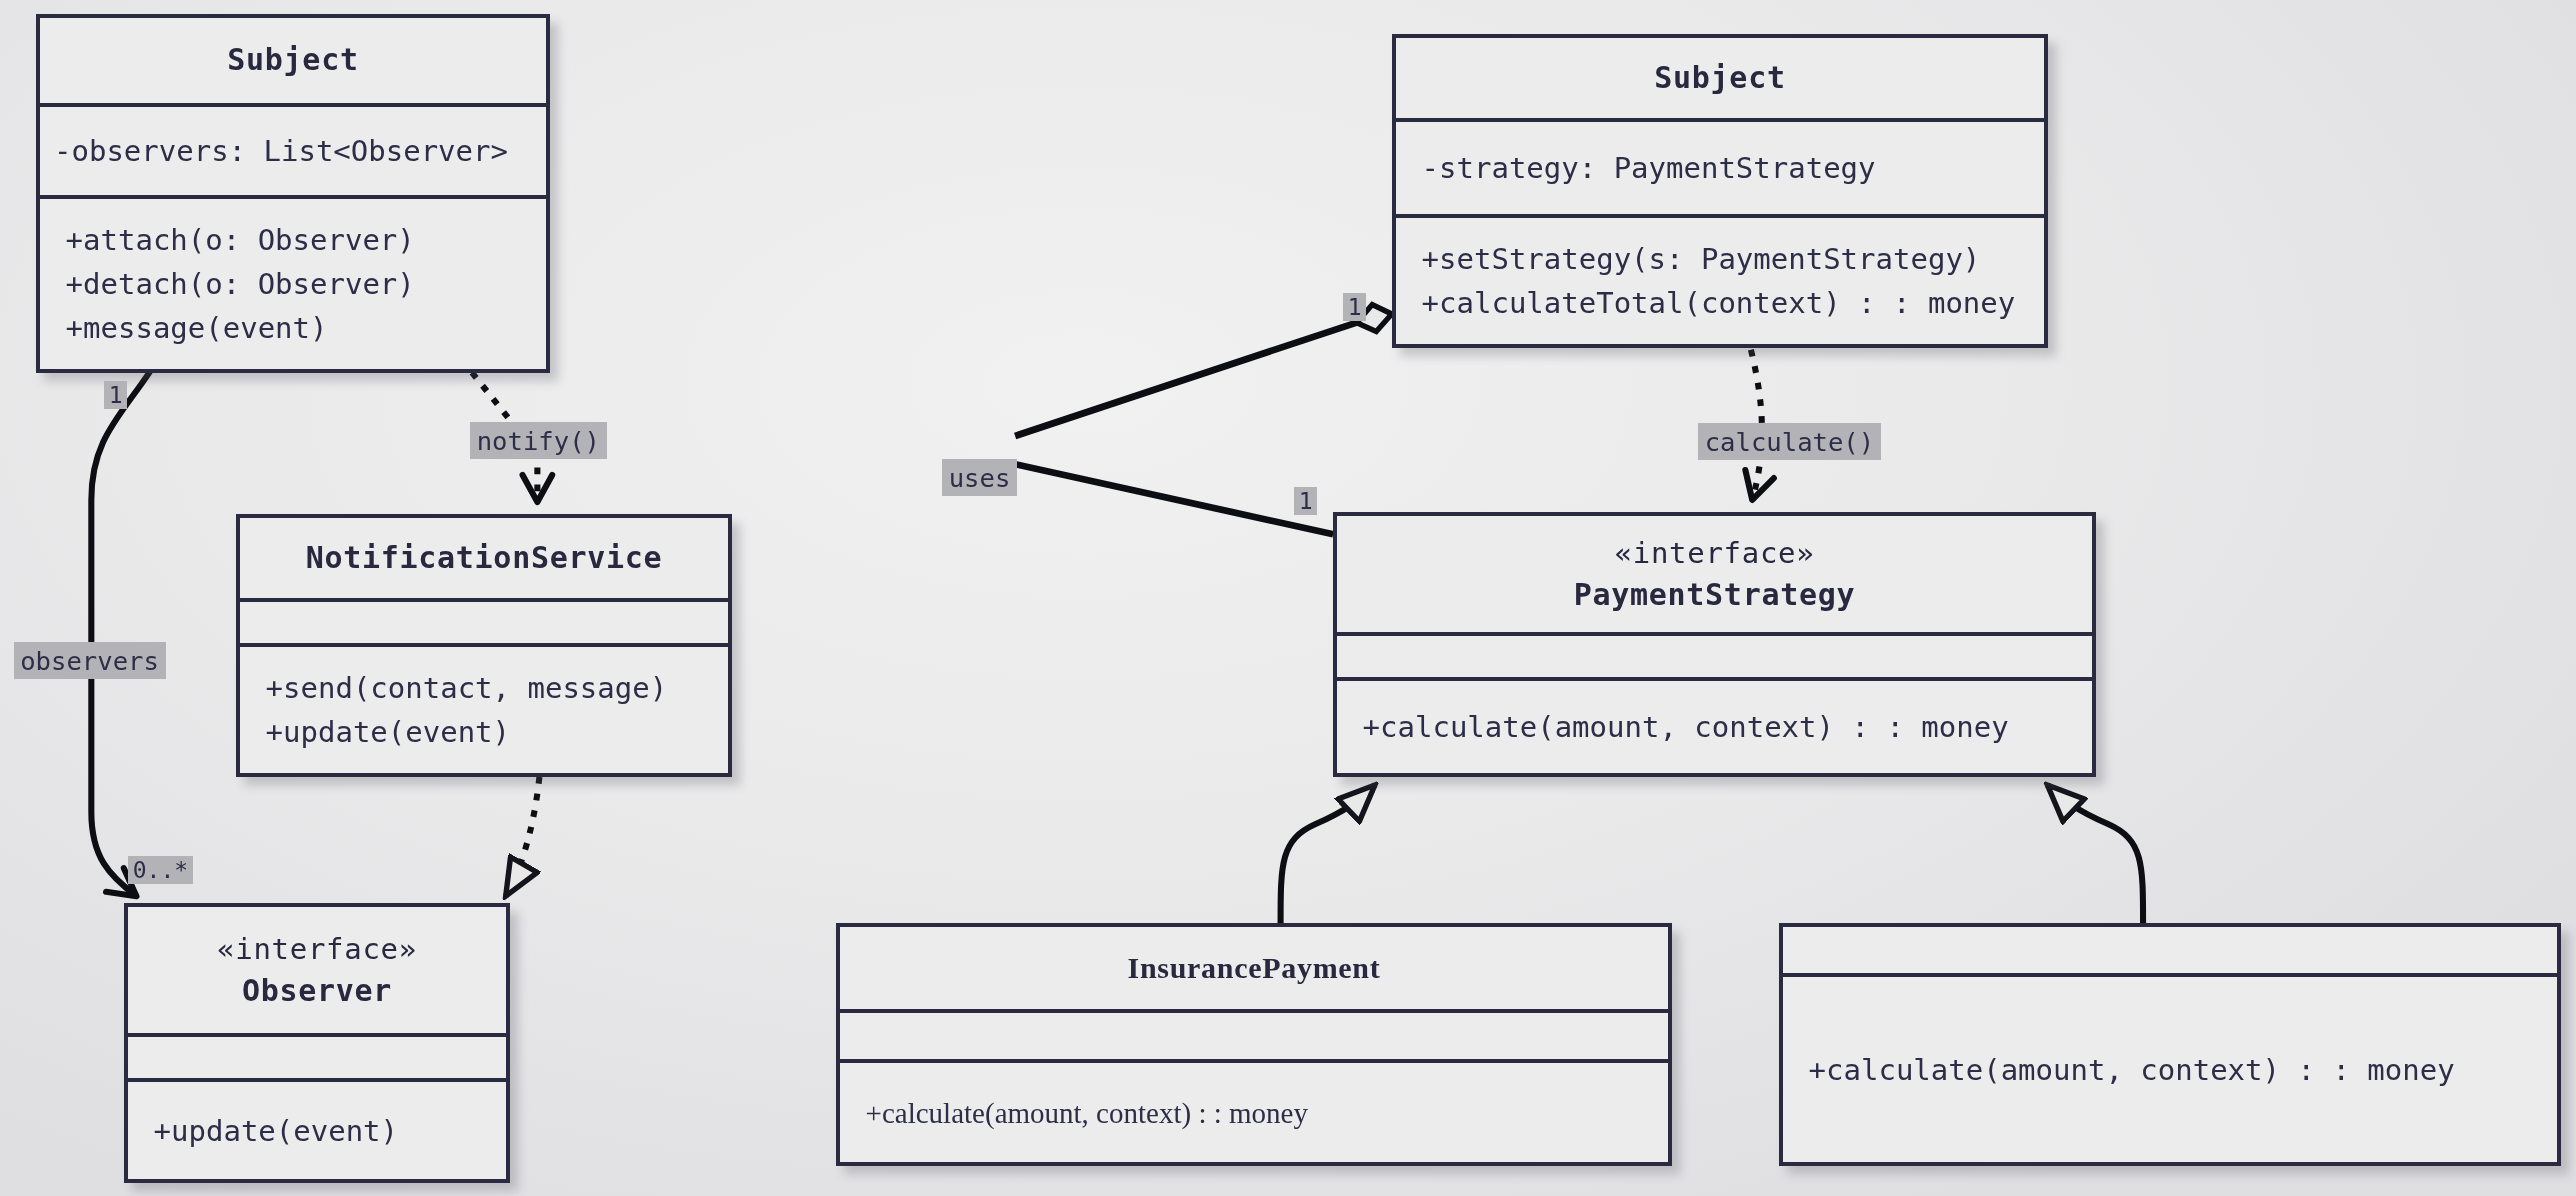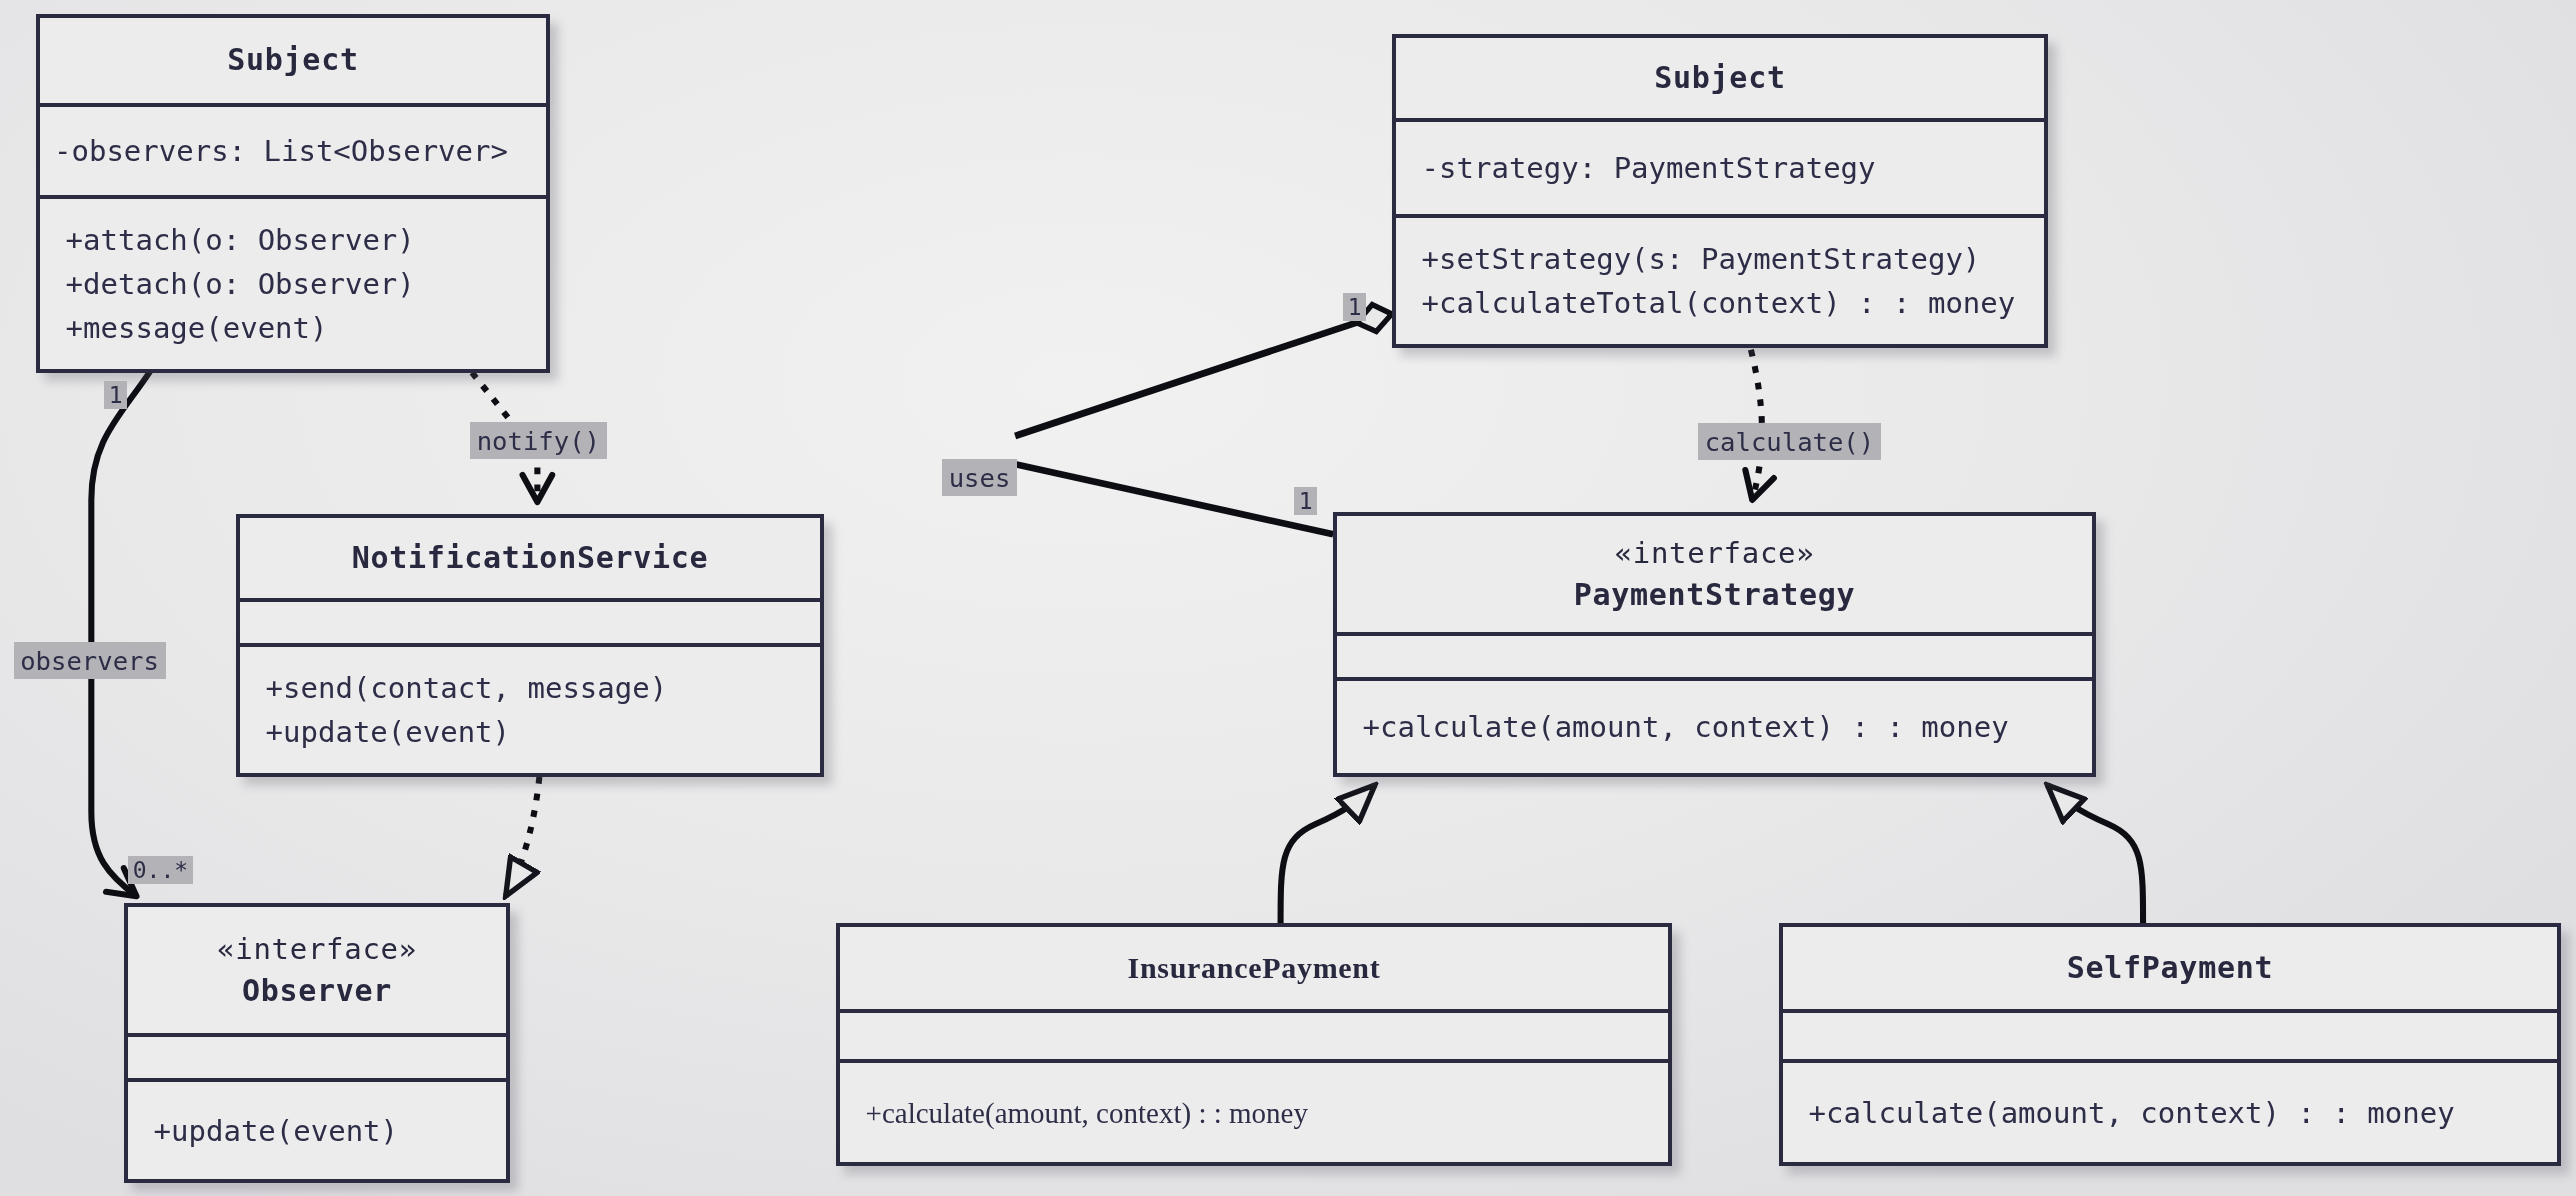--- a/index.html
+++ b/index.html
@@ -110,21 +110,21 @@
     </div>
     <div class="c-attrs" style="flex:0 0 96px;">
       <div>-strategy: PaymentStrategy</div>
     </div>
     <div class="c-methods">
       <div>+setStrategy(s: PaymentStrategy)</div>
       <div>+calculateTotal(context) : : money</div>
     </div>
   </div>
 
-  <div class="uml-class" style="left:236px;top:514px;width:588px;height:263px;">
+  <div class="uml-class" style="left:236px;top:514px;width:496px;height:263px;">
     <div class="c-title" style="flex:0 0 84px;">
       <div>NotificationService</div>
     </div>
     <div class="c-attrs" style="flex:0 0 45px;">
       <div class="empty-line"></div>
     </div>
     <div class="c-methods">
       <div>+send(contact, message)</div>
       <div>+update(event)</div>
     </div>
@@ -162,23 +162,20 @@
     </div>
     <div class="c-attrs" style="flex:0 0 50px;">
       <div class="empty-line"></div>
     </div>
     <div class="c-methods">
       <div>+calculate(amount, context) : : money</div>
     </div>
   </div>
 
   <div class="uml-class" style="left:1779px;top:923px;width:782px;height:243px;">
-    <div class="c-title" style="flex:0 0 86px;">
-      <div>SelfPayment</div>
-    </div>
     <div class="c-attrs" style="flex:0 0 50px;">
       <div class="empty-line"></div>
     </div>
     <div class="c-methods">
       <div>+calculate(amount, context) : : money</div>
     </div>
   </div>
 
   <div class="edge-label" style="left:470px;top:422px;">notify()</div>
 

